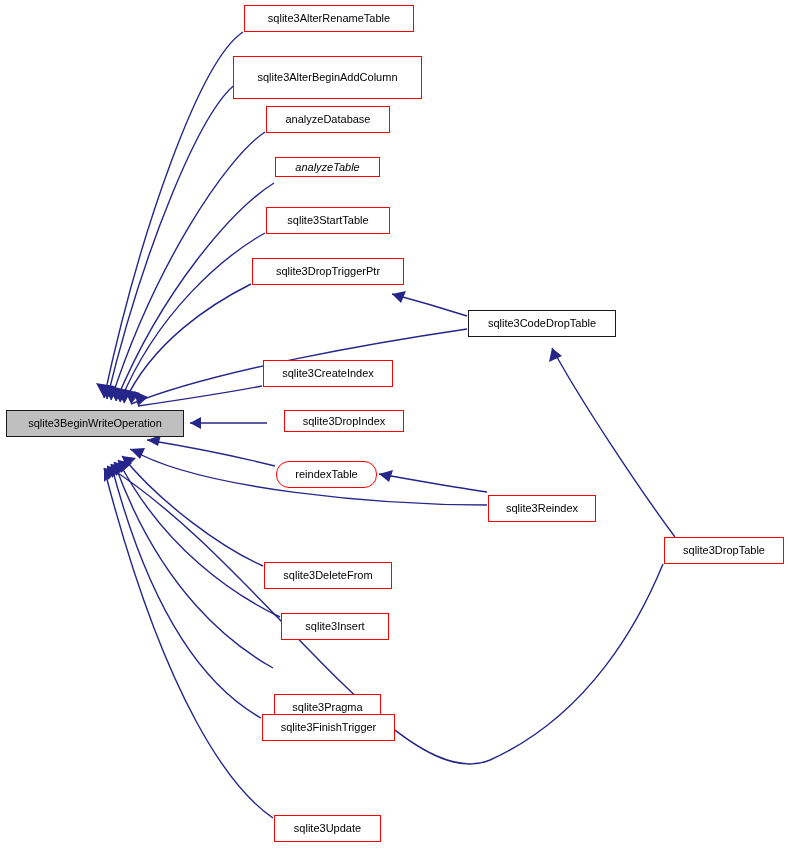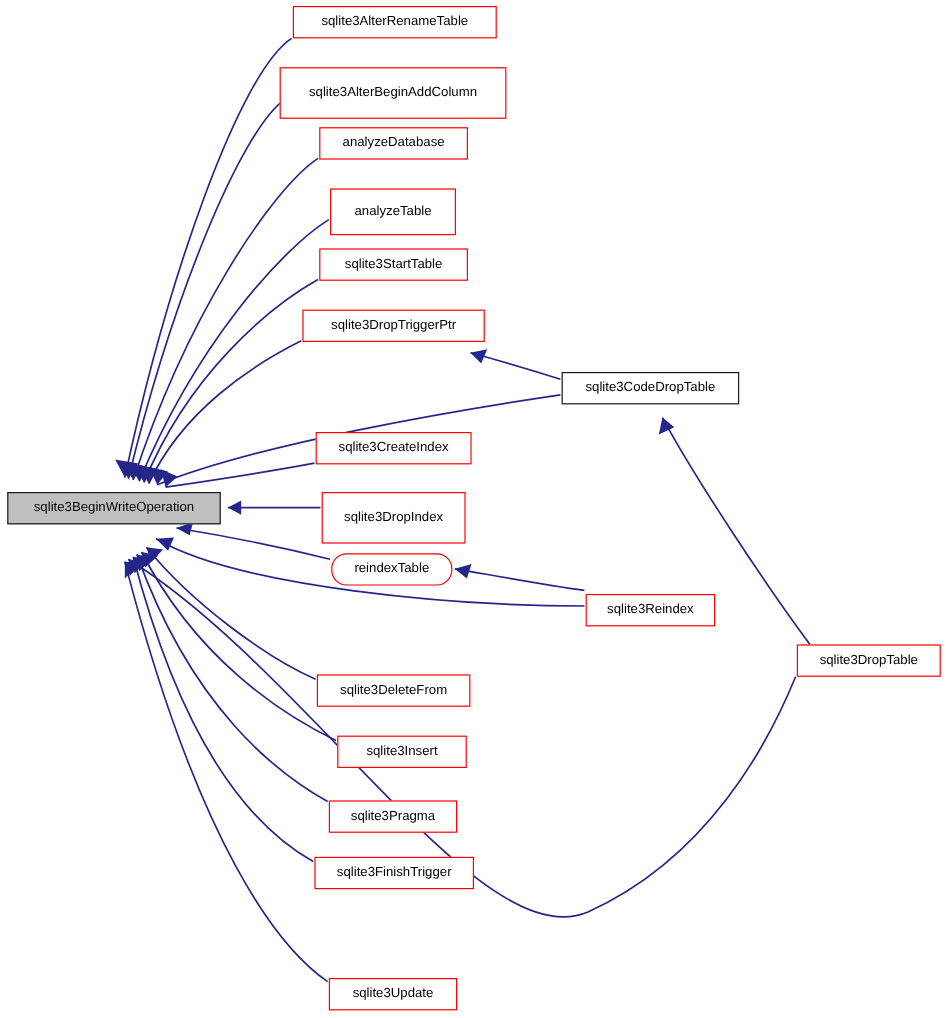--- a/index.html
+++ b/index.html
@@ -111,57 +111,57 @@
   <div id="nodes-layer">
       <div class="node-box" style="left: 244px; top: 5px; width: 170px; height: 27px;">
         <span class="node-label">sqlite3AlterRenameTable</span>
       </div>
       <div class="node-box" style="left: 233px; top: 56px; width: 189px; height: 43px;">
         <span class="node-label">sqlite3AlterBeginAddColumn</span>
       </div>
       <div class="node-box" style="left: 266px; top: 106px; width: 124px; height: 27px;">
         <span class="node-label">analyzeDatabase</span>
       </div>
-      <div class="node-box" style="left: 275px; top: 157px; width: 105px; height: 39px;">
+      <div class="node-box" style="left: 275px; top: 157px; width: 105px; height: 20px; font-style: italic;">
         <span class="node-label">analyzeTable</span>
       </div>
       <div class="node-box" style="left: 266px; top: 207px; width: 124px; height: 27px;">
         <span class="node-label">sqlite3StartTable</span>
       </div>
       <div class="node-box" style="left: 252px; top: 258px; width: 152px; height: 27px;">
         <span class="node-label">sqlite3DropTriggerPtr</span>
       </div>
       <div class="node-box node-plain" style="left: 468px; top: 310px; width: 148px; height: 27px;">
         <span class="node-label">sqlite3CodeDropTable</span>
       </div>
       <div class="node-box" style="left: 263px; top: 360px; width: 130px; height: 27px;">
         <span class="node-label">sqlite3CreateIndex</span>
       </div>
       <div class="node-box node-current" style="left: 6px; top: 410px; width: 178px; height: 27px;">
         <span class="node-label">sqlite3BeginWriteOperation</span>
       </div>
-      <div class="node-box" style="left: 268px; top: 410px; width: 120px; height: 43px;">
+      <div class="node-box" style="left: 284px; top: 410px; width: 120px; height: 22px;">
         <span class="node-label">sqlite3DropIndex</span>
       </div>
       <div class="node-box" style="left: 276px; top: 461px; width: 101px; height: 27px; border-radius: 13px;">
         <span class="node-label">reindexTable</span>
       </div>
       <div class="node-box" style="left: 488px; top: 495px; width: 108px; height: 27px;">
         <span class="node-label">sqlite3Reindex</span>
       </div>
       <div class="node-box" style="left: 664px; top: 537px; width: 120px; height: 27px;">
         <span class="node-label">sqlite3DropTable</span>
       </div>
       <div class="node-box" style="left: 264px; top: 562px; width: 128px; height: 27px;">
         <span class="node-label">sqlite3DeleteFrom</span>
       </div>
       <div class="node-box" style="left: 281px; top: 613px; width: 108px; height: 27px;">
         <span class="node-label">sqlite3Insert</span>
       </div>
-      <div class="node-box" style="left: 274px; top: 667px; width: 107px; height: 27px;">
+      <div class="node-box" style="left: 274px; top: 694px; width: 107px; height: 27px;">
         <span class="node-label">sqlite3Pragma</span>
       </div>
       <div class="node-box" style="left: 262px; top: 714px; width: 133px; height: 27px;">
         <span class="node-label">sqlite3FinishTrigger</span>
       </div>
       <div class="node-box" style="left: 274px; top: 815px; width: 107px; height: 27px;">
         <span class="node-label">sqlite3Update</span>
       </div>
     </div>
 

